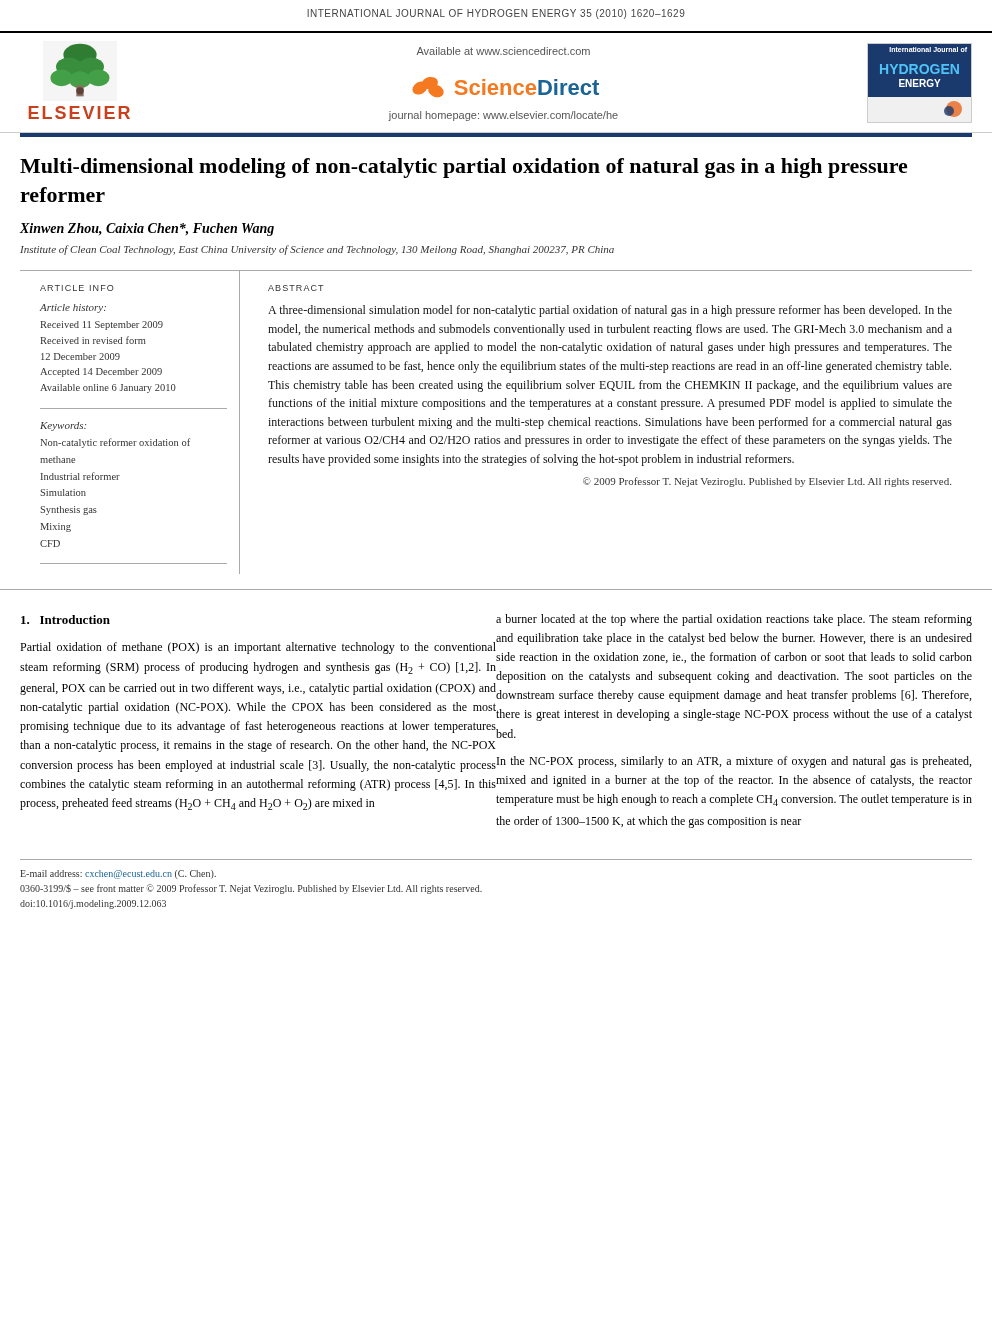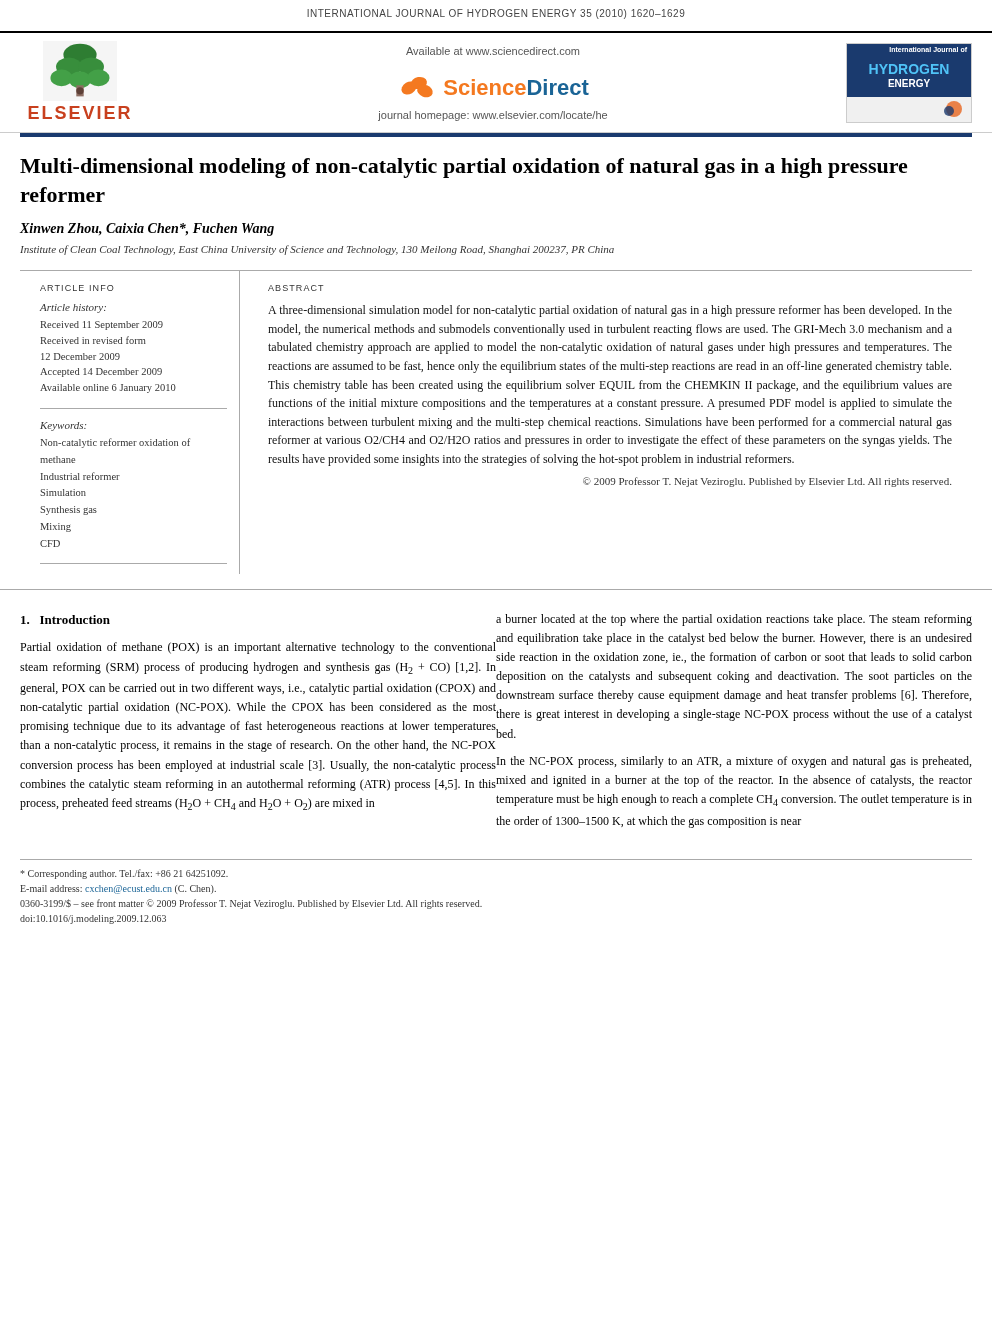--- a/index.html
+++ b/index.html
@@ -77,21 +77,21 @@
     }
 
     .journal-url {
       font-size: 11px;
       color: #555;
       font-family: Arial, sans-serif;
       margin-top: 6px;
     }
 
     .hydrogen-energy-logo {
-      width: 126px;
+      width: 105px;
       height: 80px;
       border: 1px solid #ccc;
       display: flex;
       flex-direction: column;
       overflow: hidden;
     }
 
     .he-top {
       background: #1a3a6e;
       color: white;
@@ -421,20 +421,17 @@
       </div>
       <div class="content-paragraph">
         In the NC-POX process, similarly to an ATR, a mixture of oxygen and natural gas is preheated, mixed and ignited in a burner at the top of the reactor. In the absence of catalysts, the reactor temperature must be high enough to reach a complete CH<sub>4</sub> conversion. The outlet temperature is in the order of 1300–1500 K, at which the gas composition is near
       </div>
     </div>
   </div>
 </div>
 
 <div class="footnote-section">
   <div class="footnote-item">
-    <span>* Corresponding author. Tel./fax: +86 21 64251092.</span>
-  </div>
-  <div class="footnote-item">
     E-mail address: <a class="footnote-link blue-link">cxchen@ecust.edu.cn</a> (C. Chen).
   </div>
   <div class="footnote-item">0360-3199/$ – see front matter © 2009 Professor T. Nejat Veziroglu. Published by Elsevier Ltd. All rights reserved.</div>
   <div class="footnote-item">doi:10.1016/j.modeling.2009.12.063</div>
 </div>
 
 </body></html>

